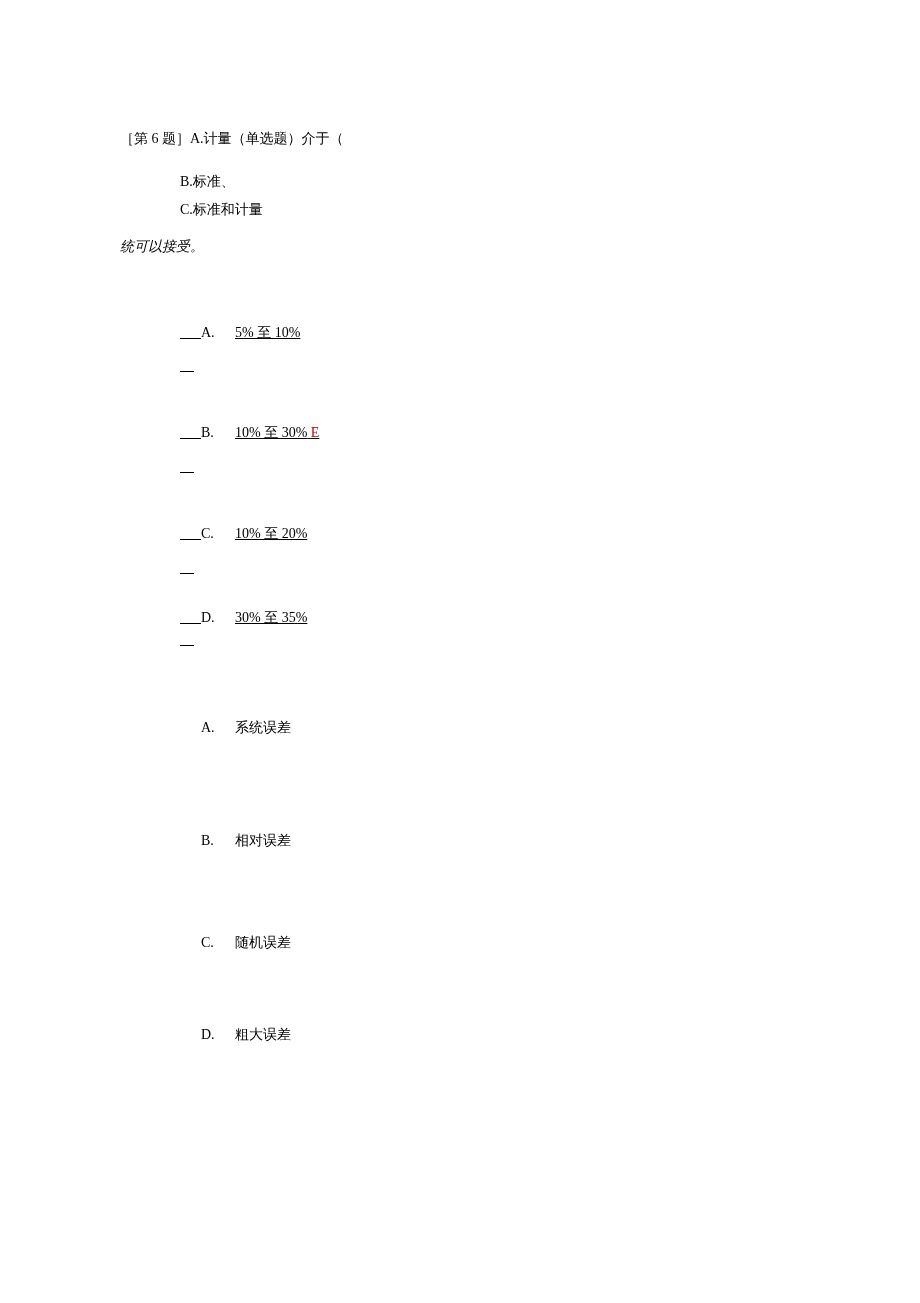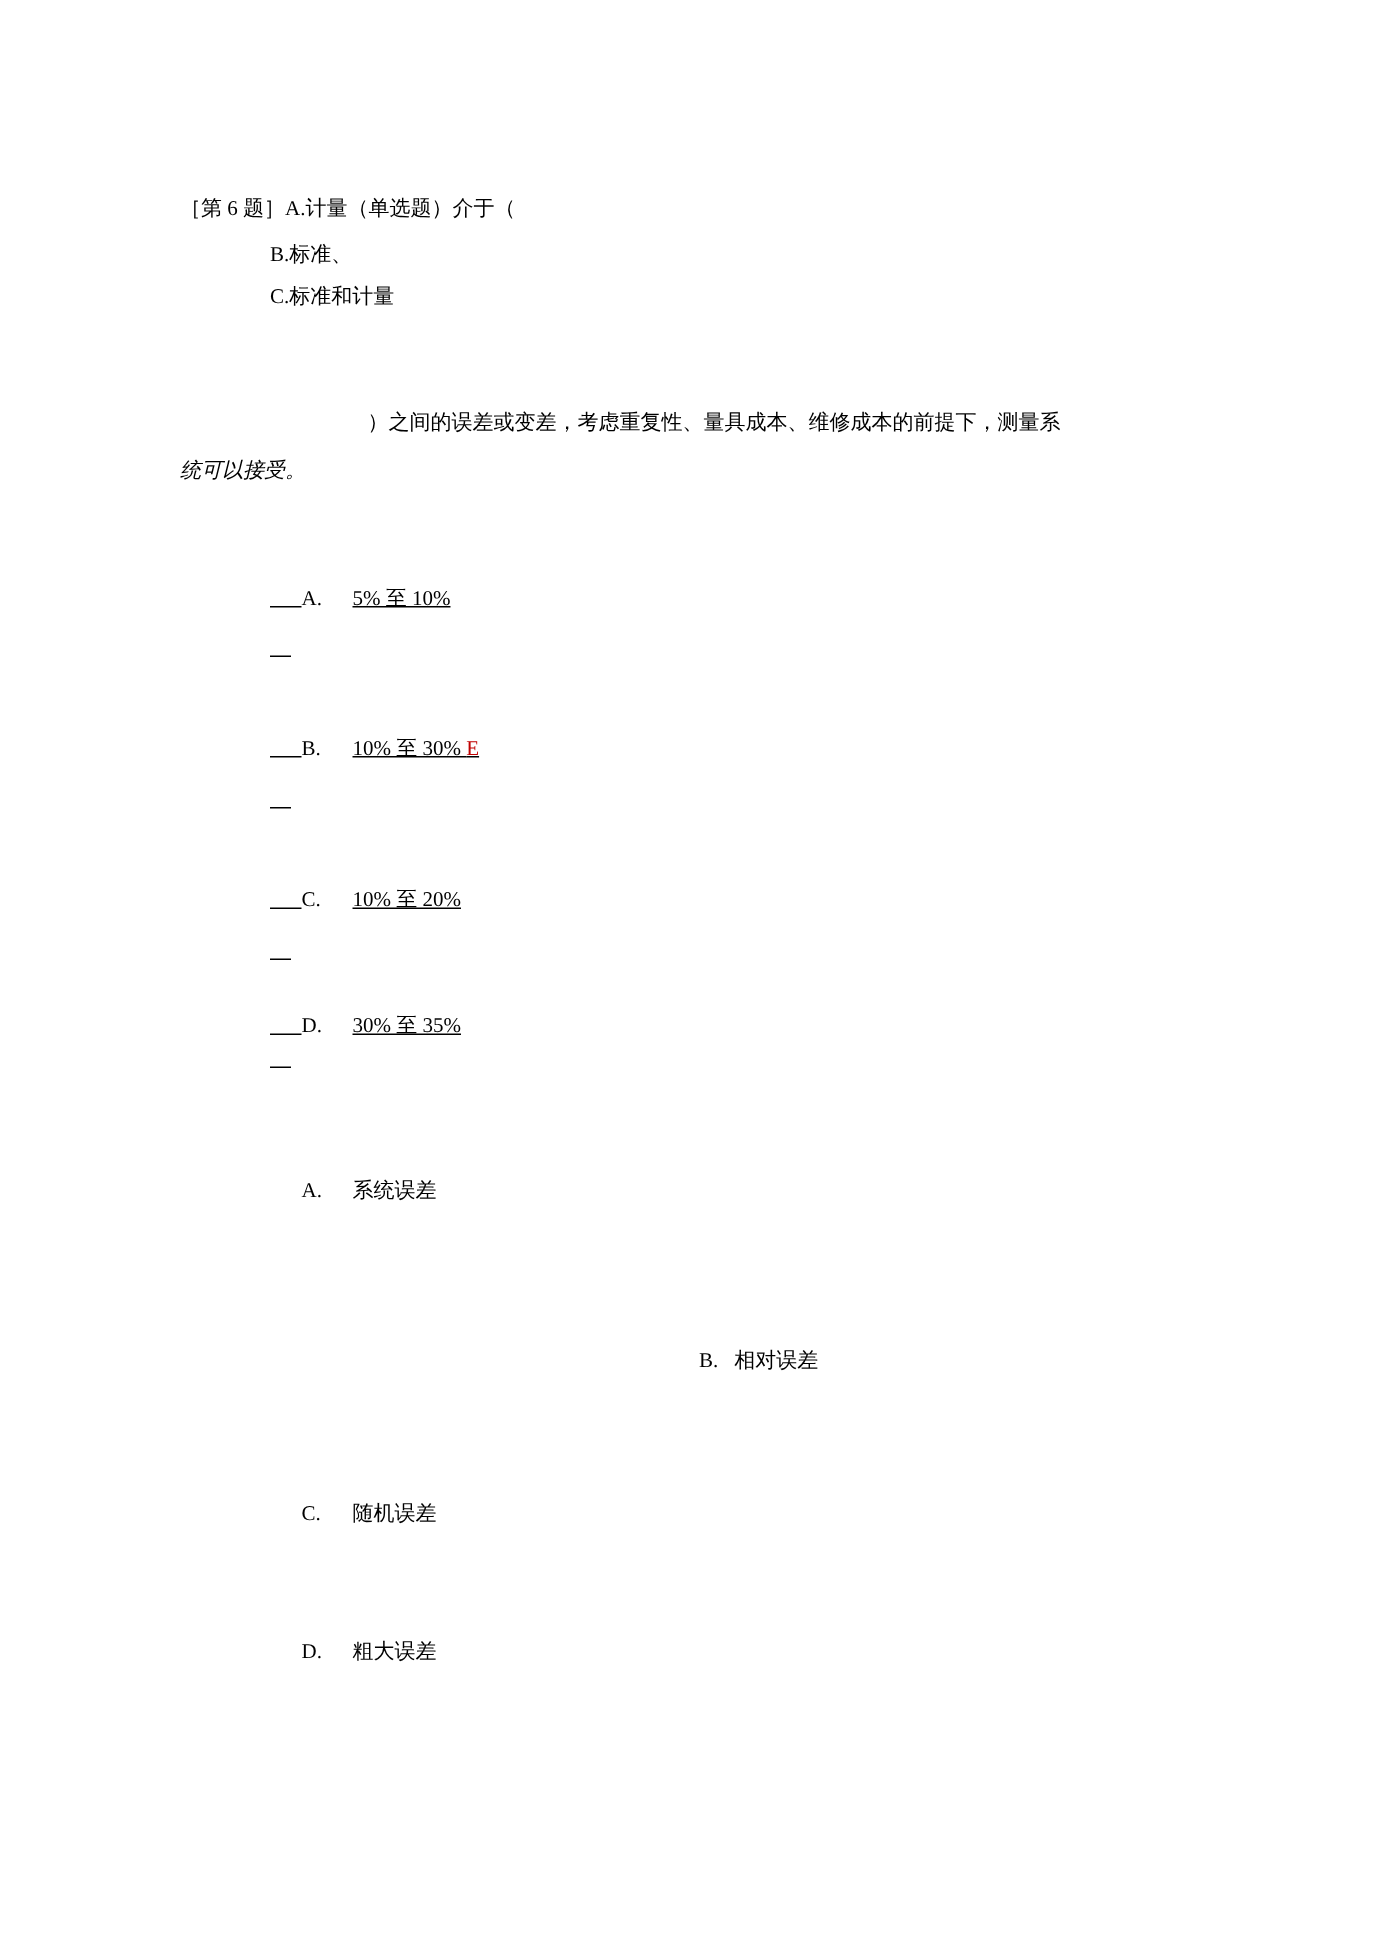--- a/index.html
+++ b/index.html
@@ -9,21 +9,21 @@
     font-family: "SimSun", "宋体", serif;
     font-size: 14px;
     color: #000;
     width: 920px;
   }
   .page {
     padding: 130px 120px 60px 120px;
     box-sizing: border-box;
   }
   .question-header {
-    margin-bottom: 9px;
+    margin-bottom: 20px;
   }
   .option-block {
     padding-left: 60px;
     line-height: 2.2;
   }
   .option-block-wide {
     line-height: 2.4;
   }
   .option-line {
     white-space: pre;
@@ -50,21 +50,20 @@
 <div class="page">
 
   <div class="question-header">
     <span>［第 6 题］</span><span>A.计量（单选题）介于（</span>
   </div>
   <div class="option-block" style="line-height:2.0; ">
     <div>B.标准、</div>
     <div>C.标准和计量</div>
   </div>
 
-  <div class="mid-sentence">）之间的误差或变差，考虑重复性、量具成本、维修成本的前提下，测量系</div>
   <div style="margin-top:14px;font-style:italic;">统可以接受。</div>
 
   <div class="option-block option-block-wide" style="margin-top:26px;text-decoration:underline;">
     <div class="option-line">
       <span class="option-prefix">A.</span><span>5% 至 10%</span>
     </div>
     <div class="option-line">
       <span class="option-prefix">B.</span><span>10% 至 30%</span> <span class="red">E</span>
     </div>
     <div class="option-line">
@@ -72,21 +71,21 @@
     </div>
     <div class="option-line" style="line-height:1.6;">
       <span class="option-prefix">D.</span><span>30% 至 35%</span>
     </div>
   </div>
 
   <div class="option-block" style="margin-top:26px;">
     <div class="option-line option-block-wide">
       <span class="option-prefix">A.</span><span>系统误差</span>
     </div>
-    <div class="option-line option-block-wide" style="margin-top:12px;text-align:center;">
+    <div class="option-line option-block-wide" style="margin-top:12px;">
       <span class="option-prefix">B.</span><span>相对误差</span>
     </div>
     <div class="option-line" style="margin-top:6px;">
       <span class="option-prefix">C.</span><span>随机误差</span>
     </div>
     <div class="option-line">
       <span class="option-prefix">D.</span><span>粗大误差</span>
     </div>
   </div>
 

